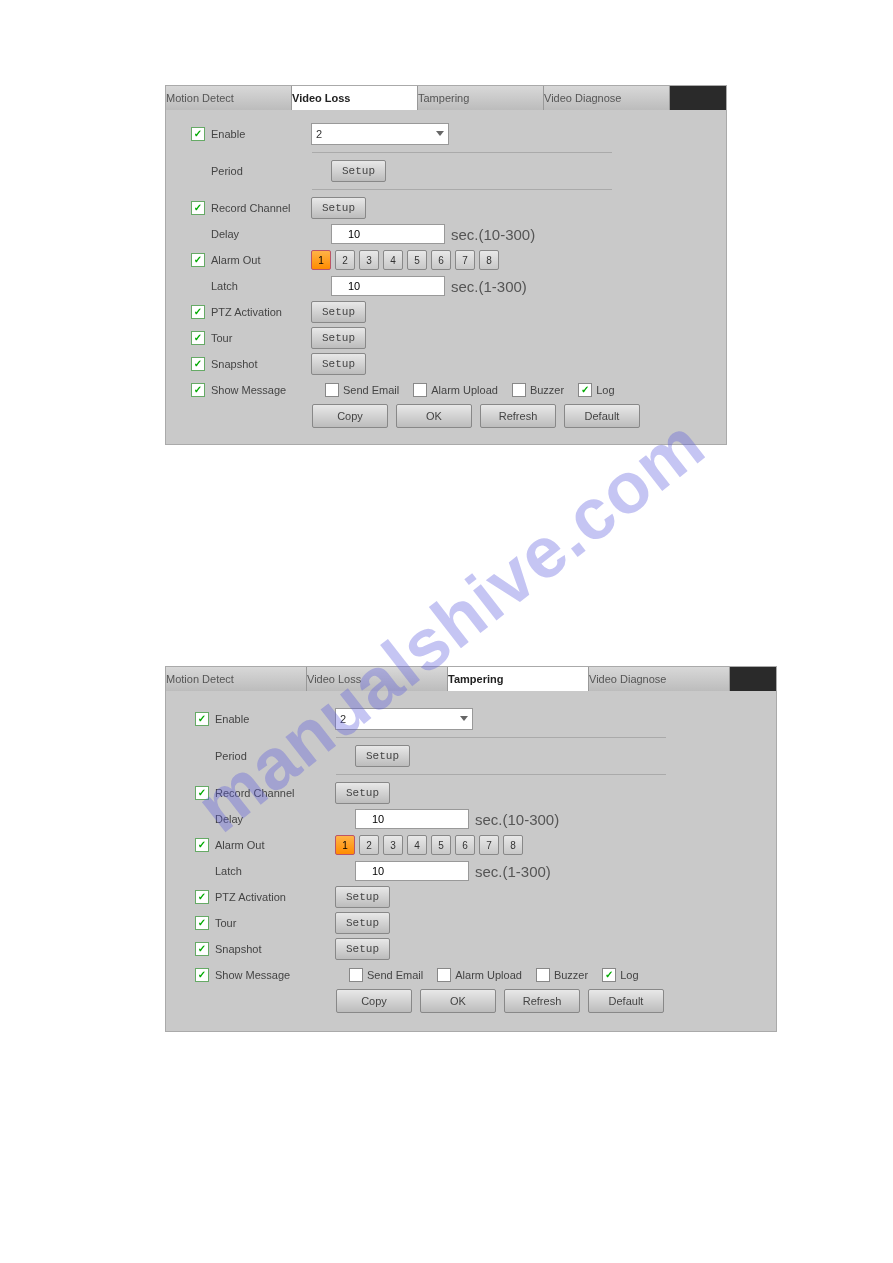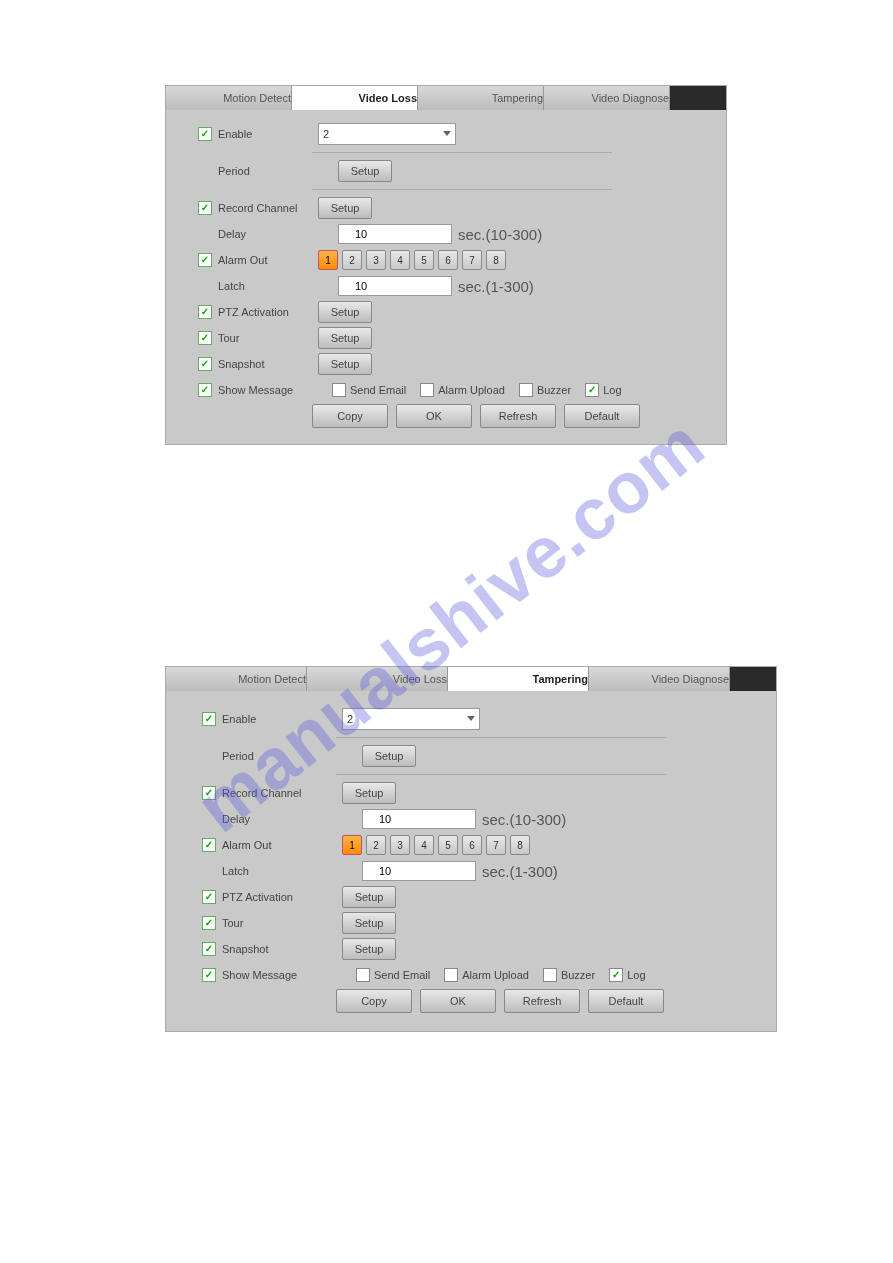--- a/index.html
+++ b/index.html
@@ -21,42 +21,42 @@
     border: 1px solid #aaa;
   }
   .tabs {
     display: flex;
     height: 24px;
     background: #2a2a2a;
   }
   .tab {
     flex: none;
     width: 125px;
-    text-align: right;
+    text-align: left;
     line-height: 24px;
     font-size: 11px;
     background: linear-gradient(#d8d8d8,#bcbcbc);
     color: #555;
     border-right: 1px solid #999;
     cursor: pointer;
   }
   .tab.active {
     background: #ffffff;
     color: #222;
     font-weight: bold;
   }
   .tab-dark-spacer { flex: 1; background: #2a2a2a; }
   .body {
     padding: 10px 16px 16px 16px;
   }
   .row {
     display: flex;
     align-items: center;
     min-height: 24px;
-    margin: 2px 16px;
+    margin: 2px 9px;
   }
   .label-col {
     width: 120px;
     display: flex;
     align-items: center;
     gap: 6px;
     font-size: 11px;
     color: #444;
   }
   .label-col.indent { padding-left: 20px; }
@@ -97,20 +97,21 @@
   .btn {
     min-width: 54px;
     height: 22px;
     padding: 0 10px;
     background: linear-gradient(#e8e8e8,#bcbcbc);
     border: 1px solid #888;
     border-radius: 2px;
     font-size: 11px;
     color: #444;
     cursor: pointer;
+    font-family: Liberation Mono, monospace;
   }
   .btn-wide {
     width: 76px;
     height: 24px;
     background: linear-gradient(#e8e8e8,#bcbcbc);
     border: 1px solid #888;
     border-radius: 2px;
     font-size: 11px;
     color: #444;
     cursor: pointer;

